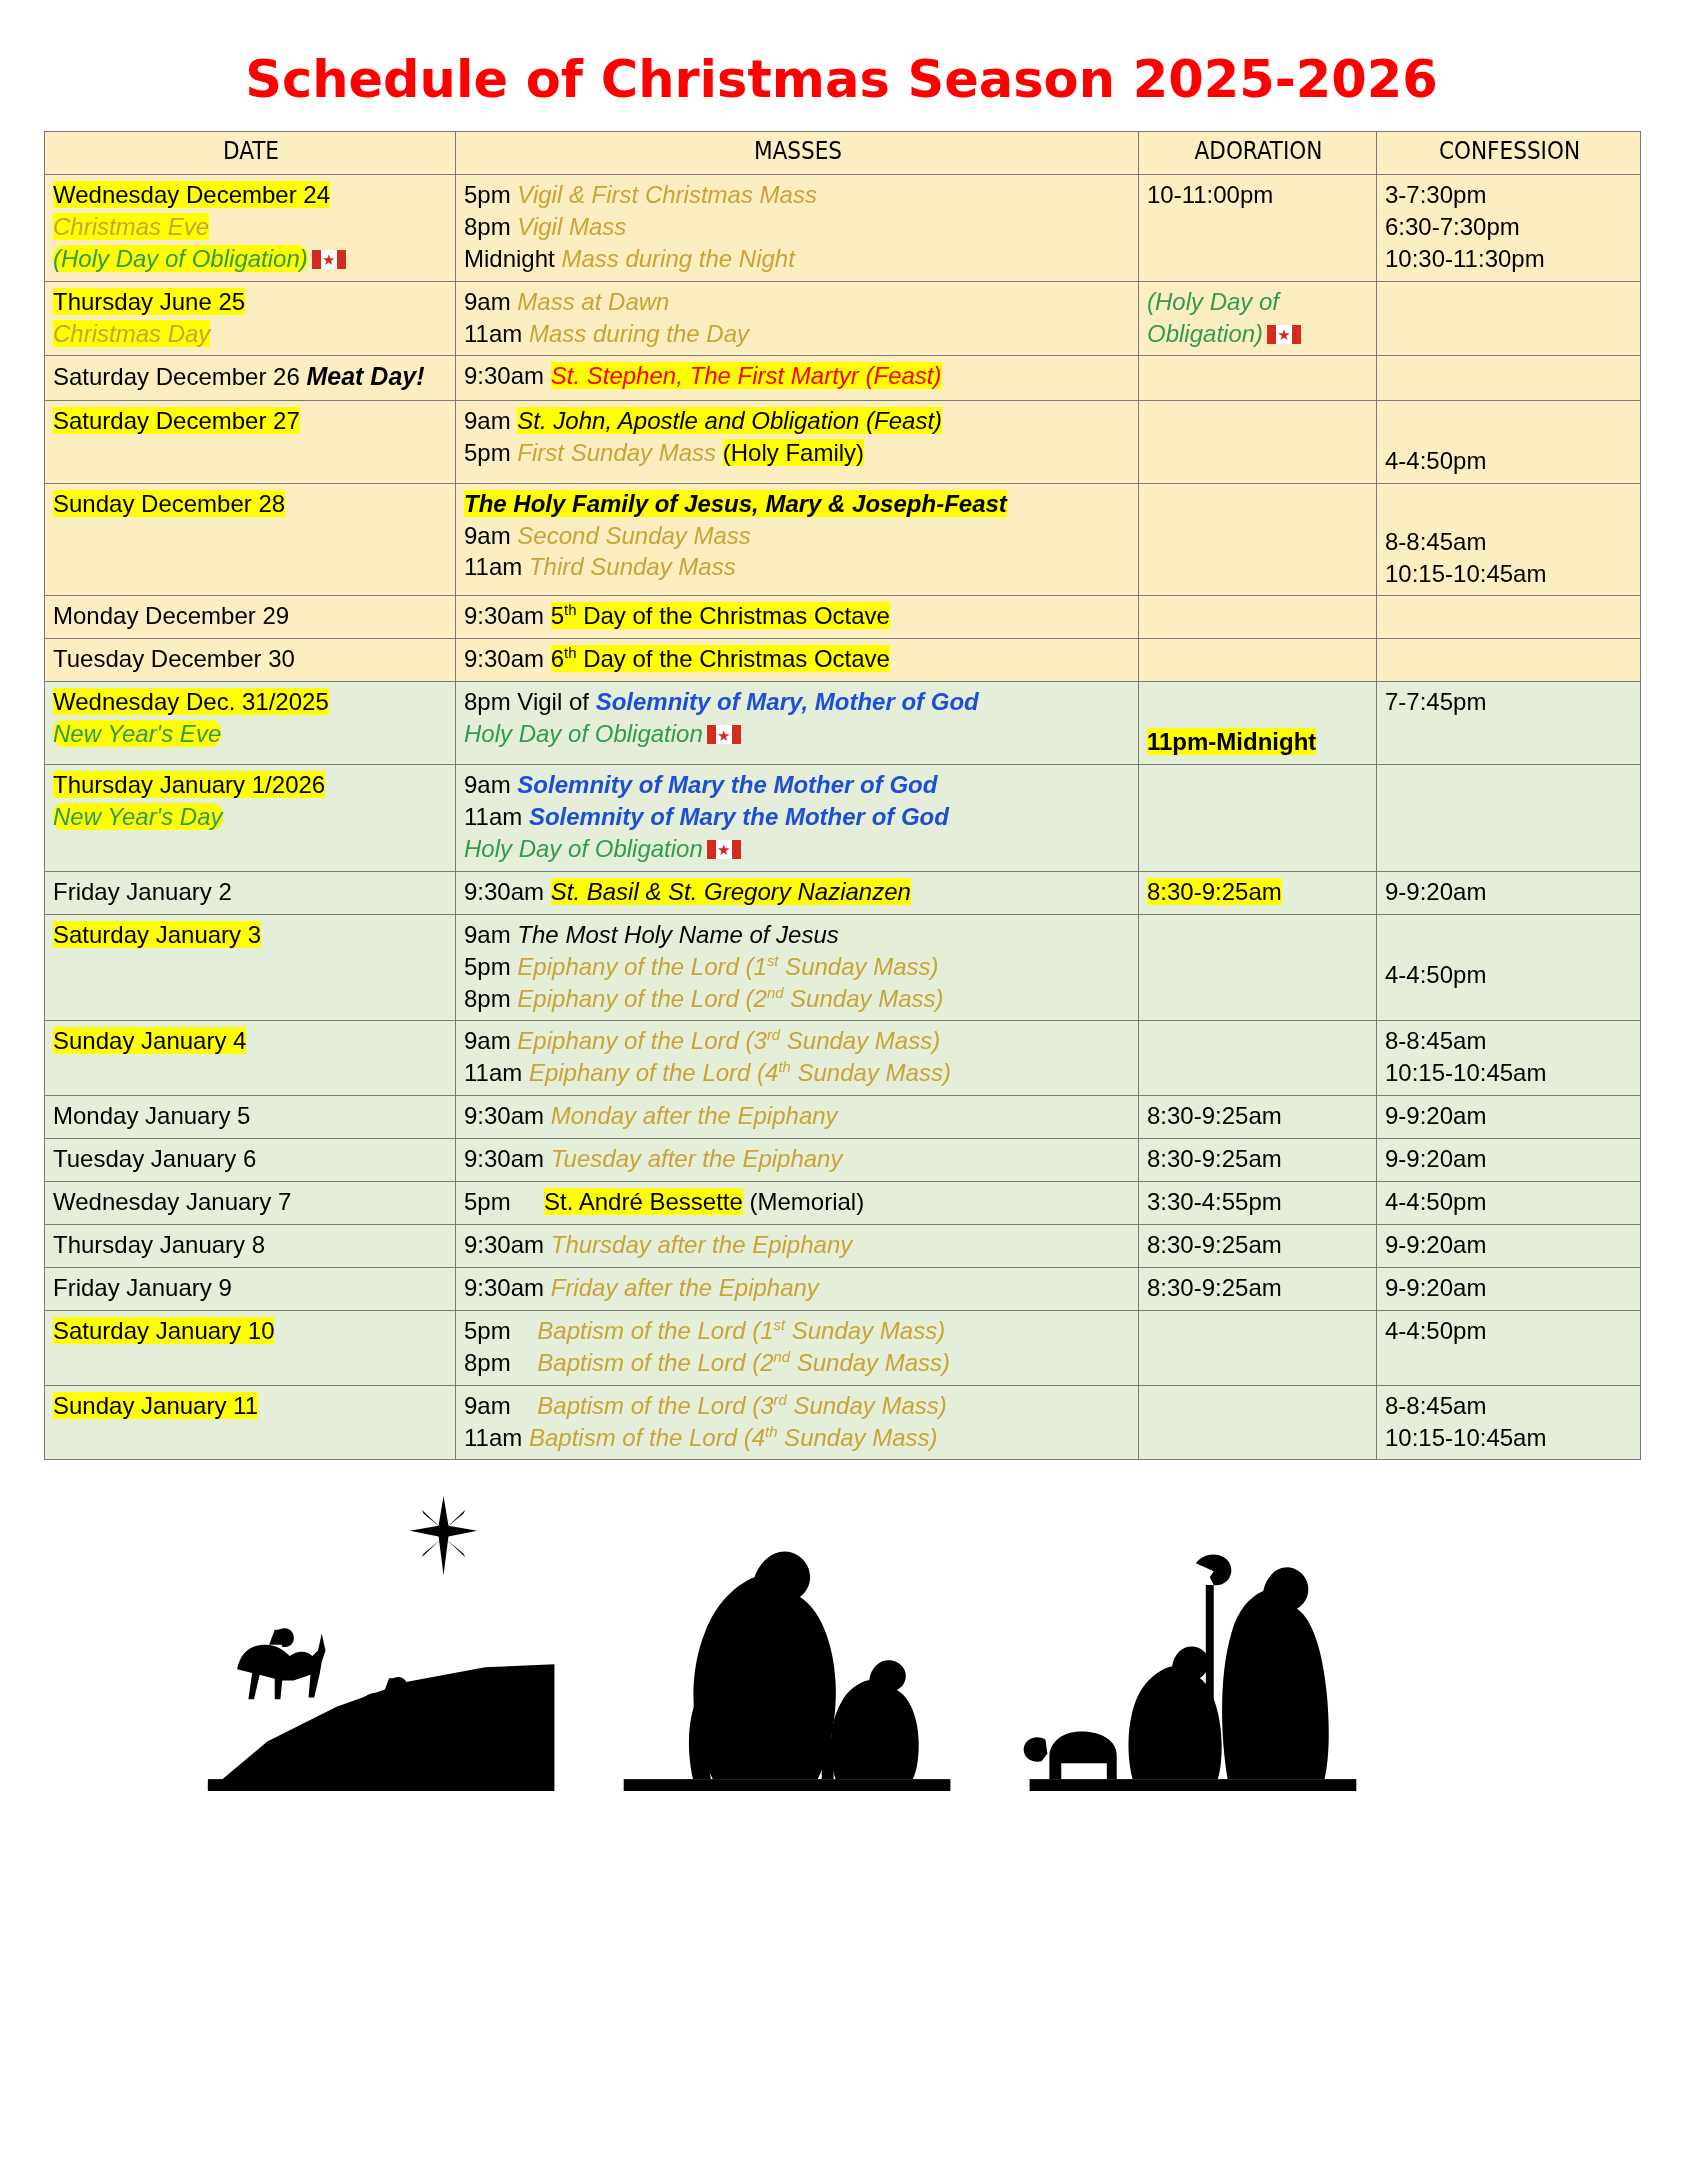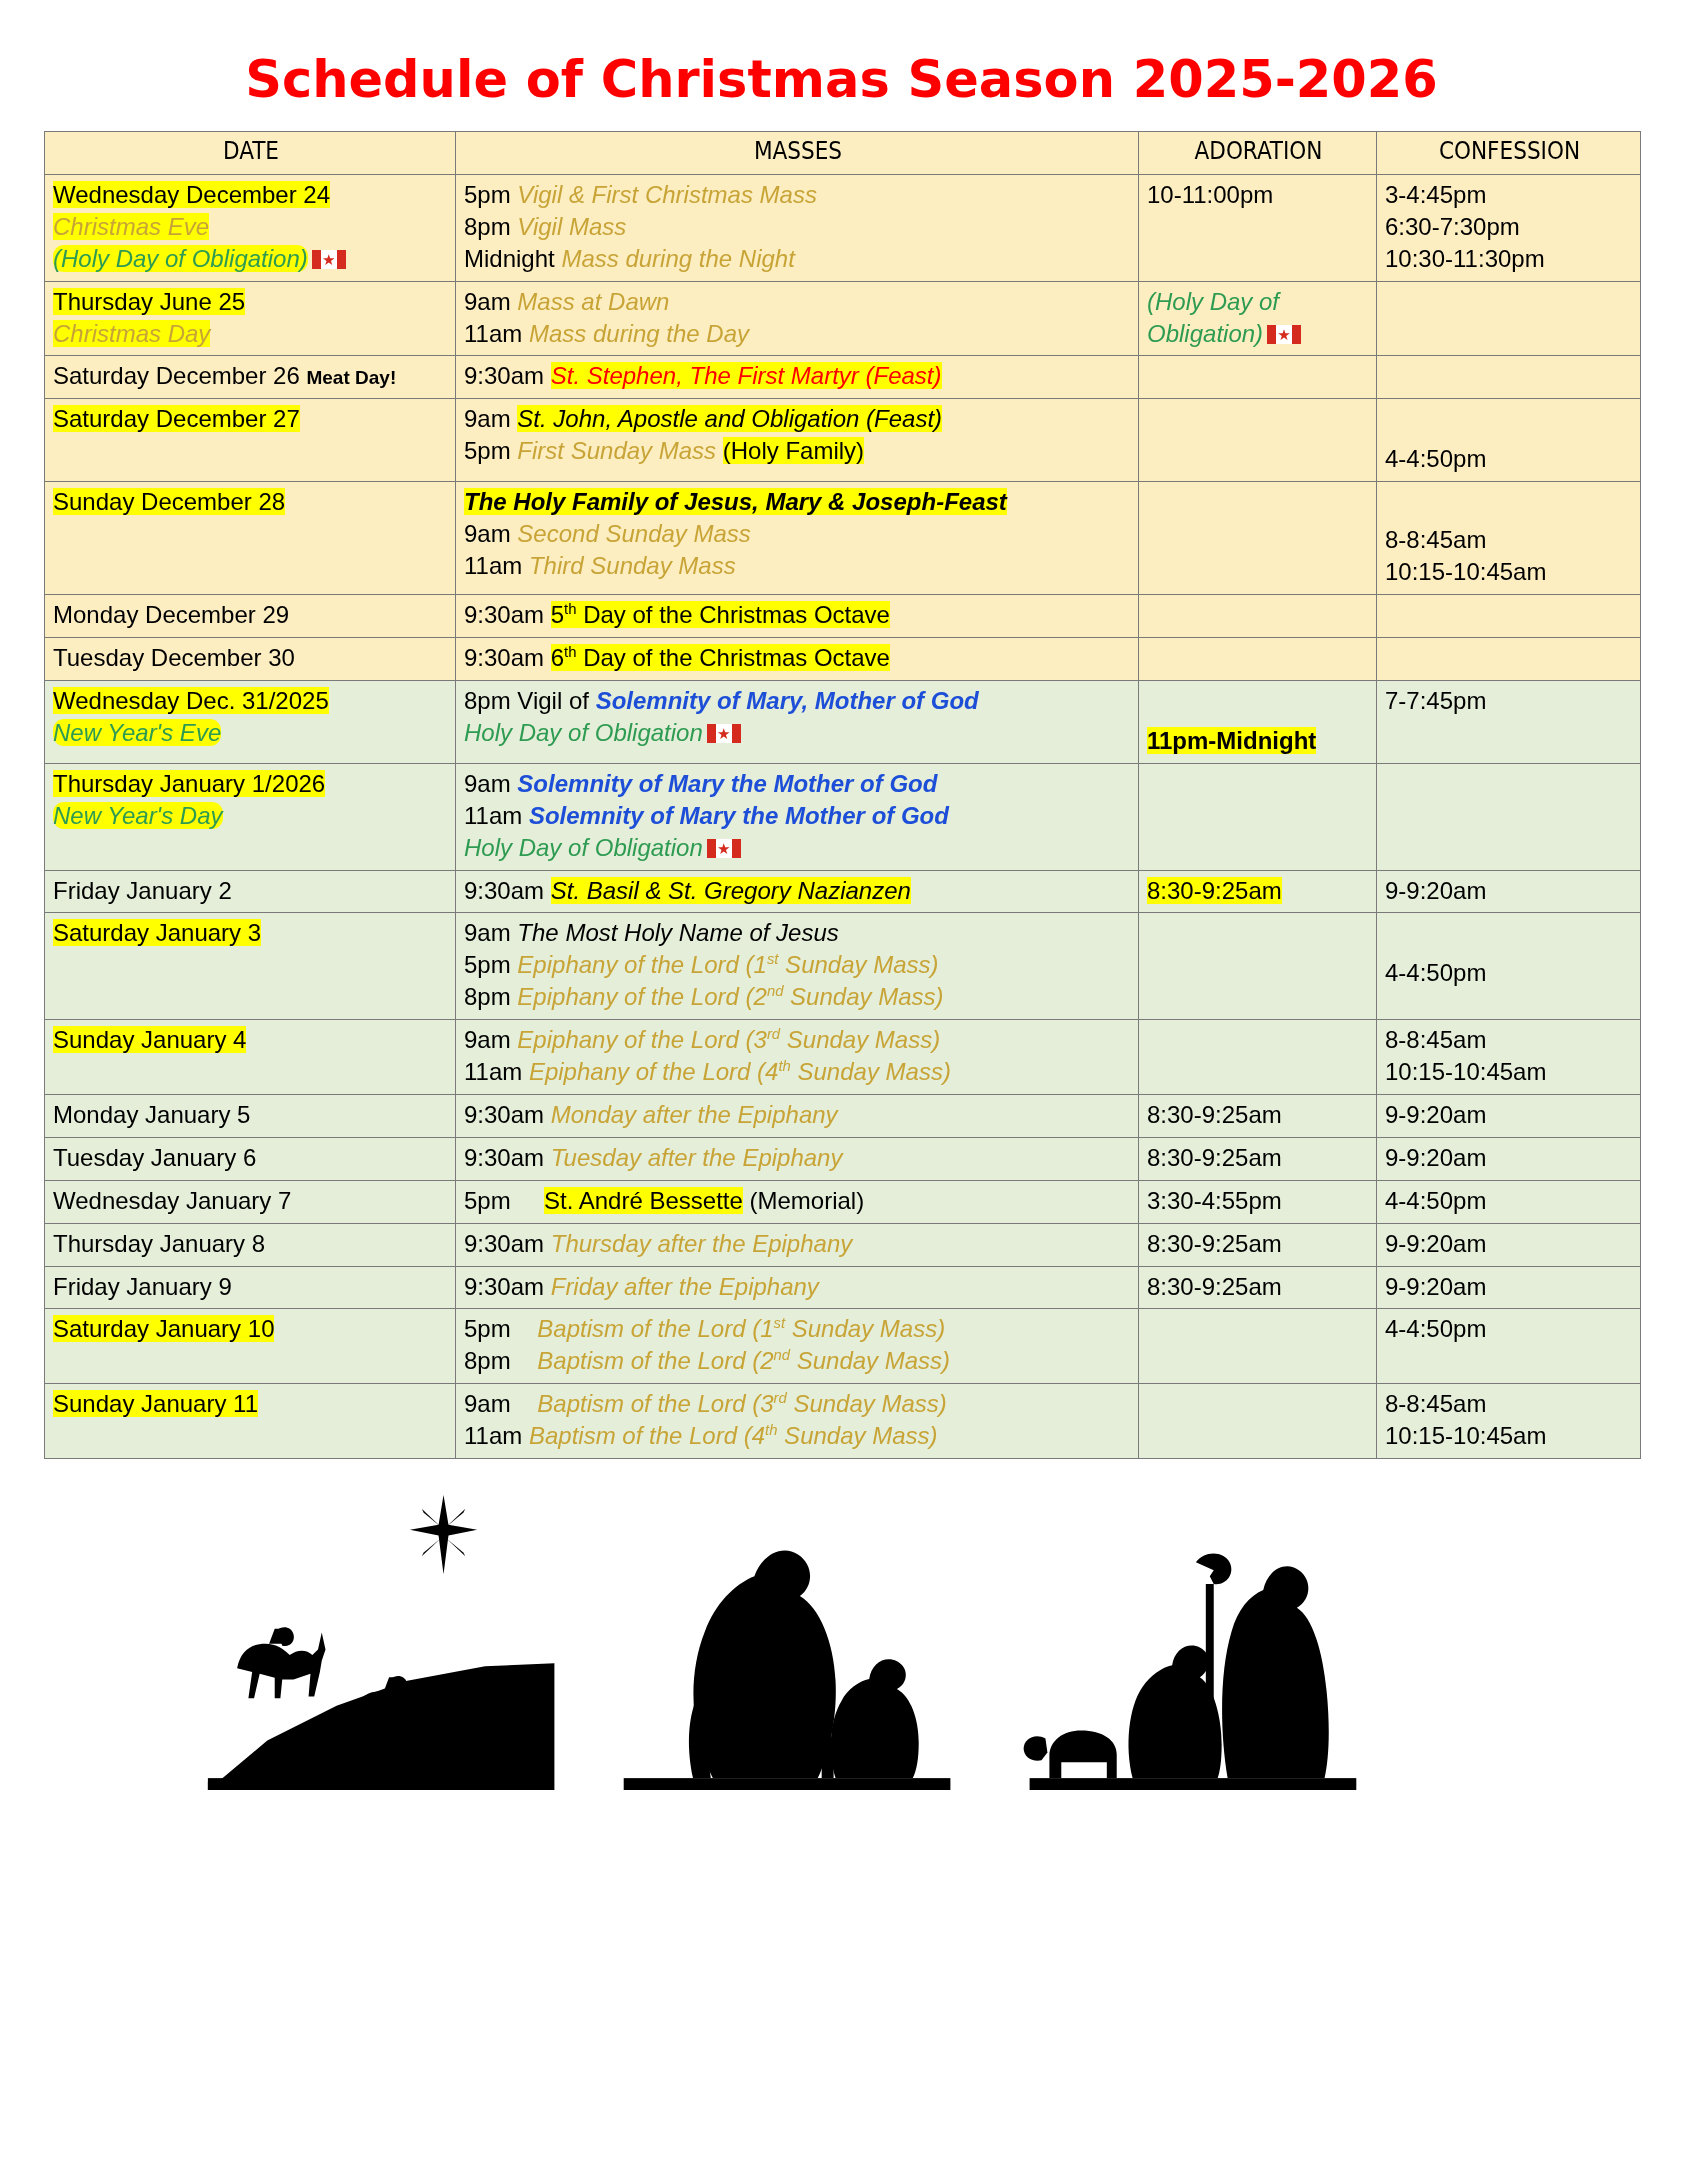--- a/index.html
+++ b/index.html
@@ -67,21 +67,21 @@
   .line { white-space: nowrap; }
 
   
   .hl { background: #ffff00; }
   .ital { font-style: italic; }
   .gold { color: #c8a437; }
   .green { color: #2e9b52; border-radius: 11px; }
   .red { color: #ff0000; margin-top: 24px; }
   .blue { color: #1d4ed8; font-weight: bold; }
   .bold { font-weight: bold; }
-  .small { font-size: 19px; }
+  .small { font-size: 25px; font-style: italic; }
   .cond { font-family: "DejaVu Sans Condensed", "Liberation Sans", sans-serif; }
   sup { font-size: 0.62em; vertical-align: super; }
 
   .flag {
     display: inline-block;
     width: 34px;
     height: 19px;
     vertical-align: -2px;
     margin-left: 4px;
     position: relative;
@@ -144,21 +144,21 @@
         </td>
         <td>
           <div class="line">5pm <span class="ital gold">Vigil &amp; First Christmas Mass</span></div>
           <div class="line">8pm <span class="ital gold">Vigil Mass</span></div>
           <div class="line">Midnight <span class="ital gold">Mass during the Night</span></div>
         </td>
         <td>
           <div class="line">10-11:00pm</div>
         </td>
         <td>
-          <div class="line">3-4:45pm</div>
+          <div class="line">3-7:30pm</div>
           <div class="line">6:30-7:30pm</div>
           <div class="line">10:30-11:30pm</div>
         </td>
       </tr>
 
       <tr class="bg-cream">
         <td>
           <div class="line"><span class="hl">Thursday June 25</span></div>
           <div class="line"><span class="hl ital gold">Christmas Day</span></div>
         </td>

